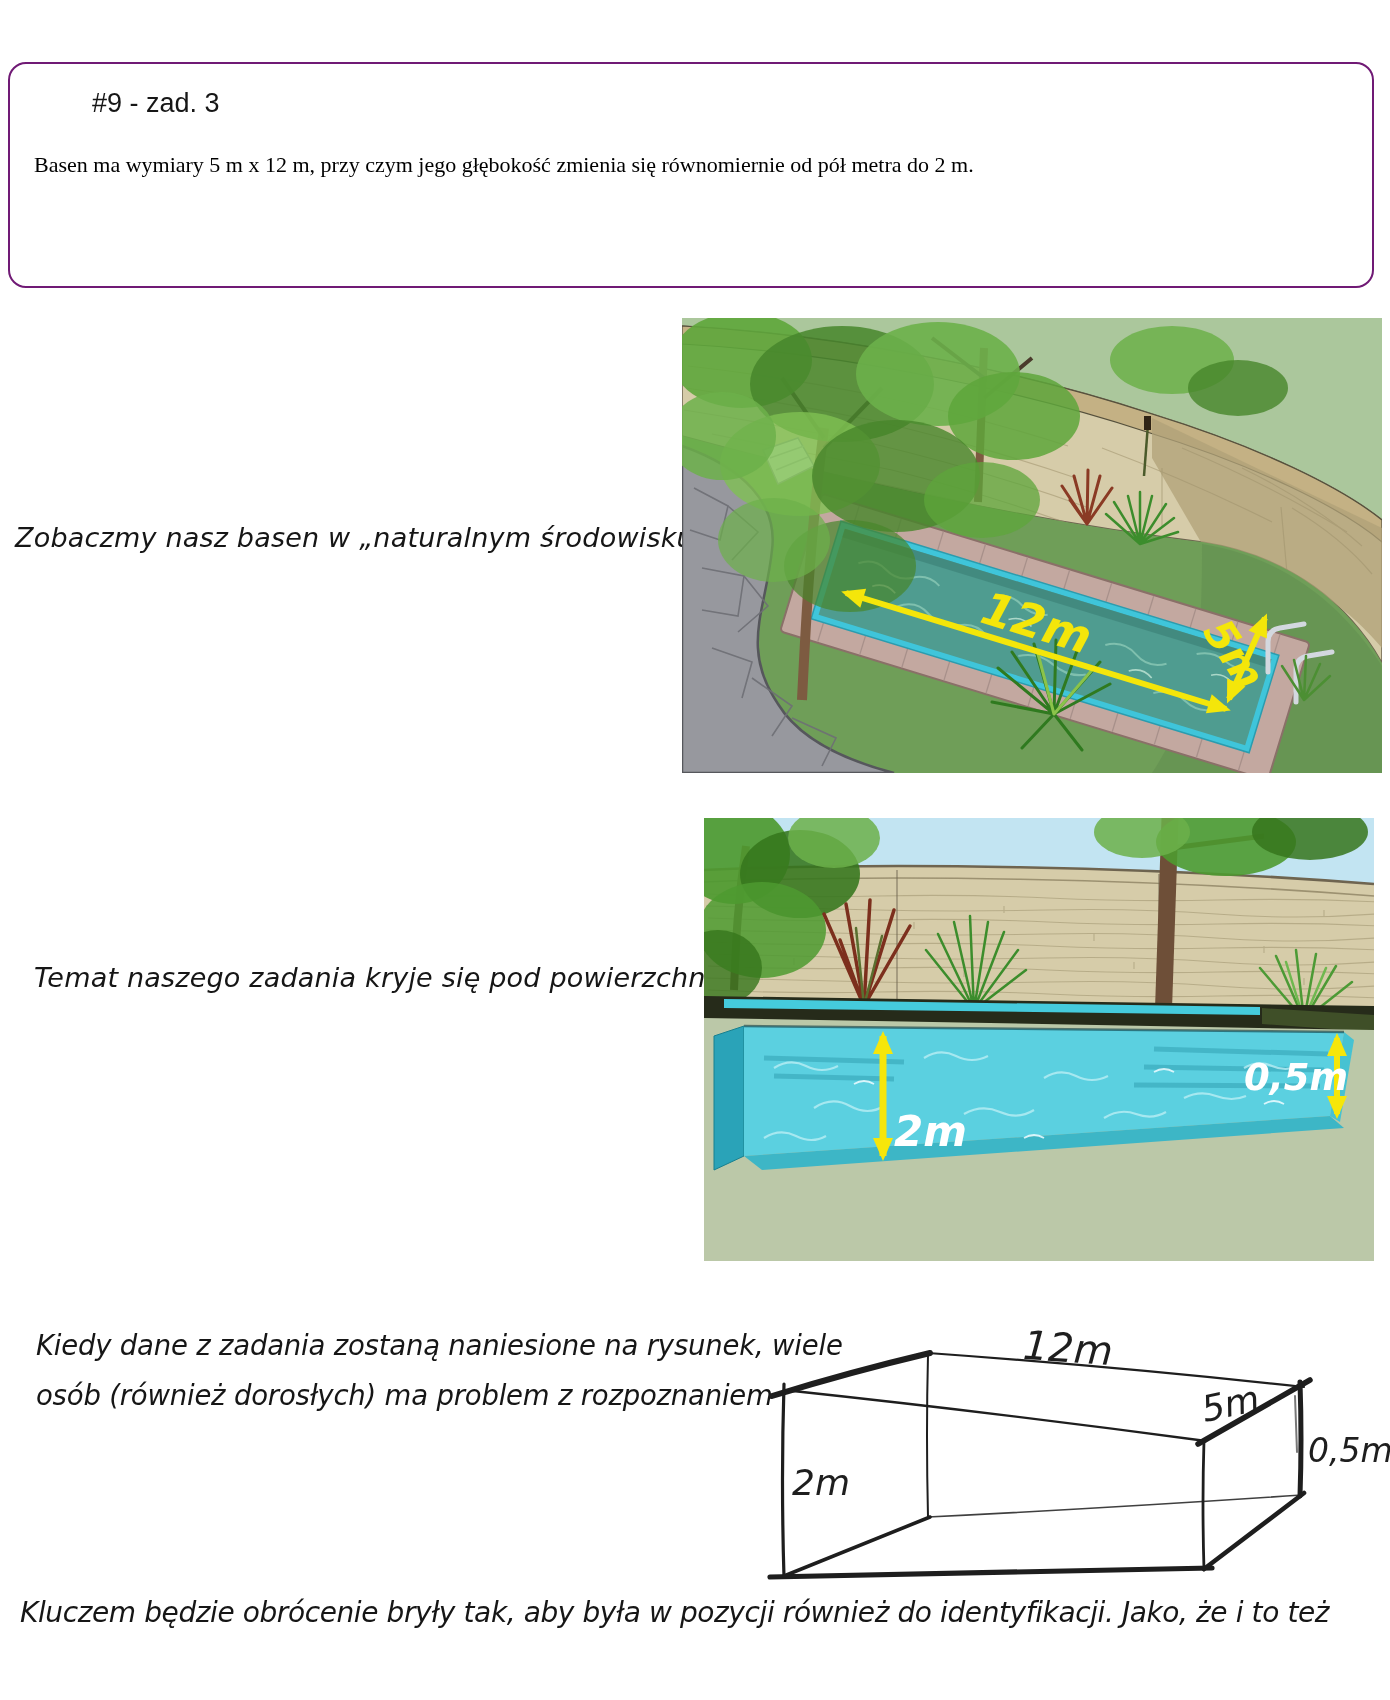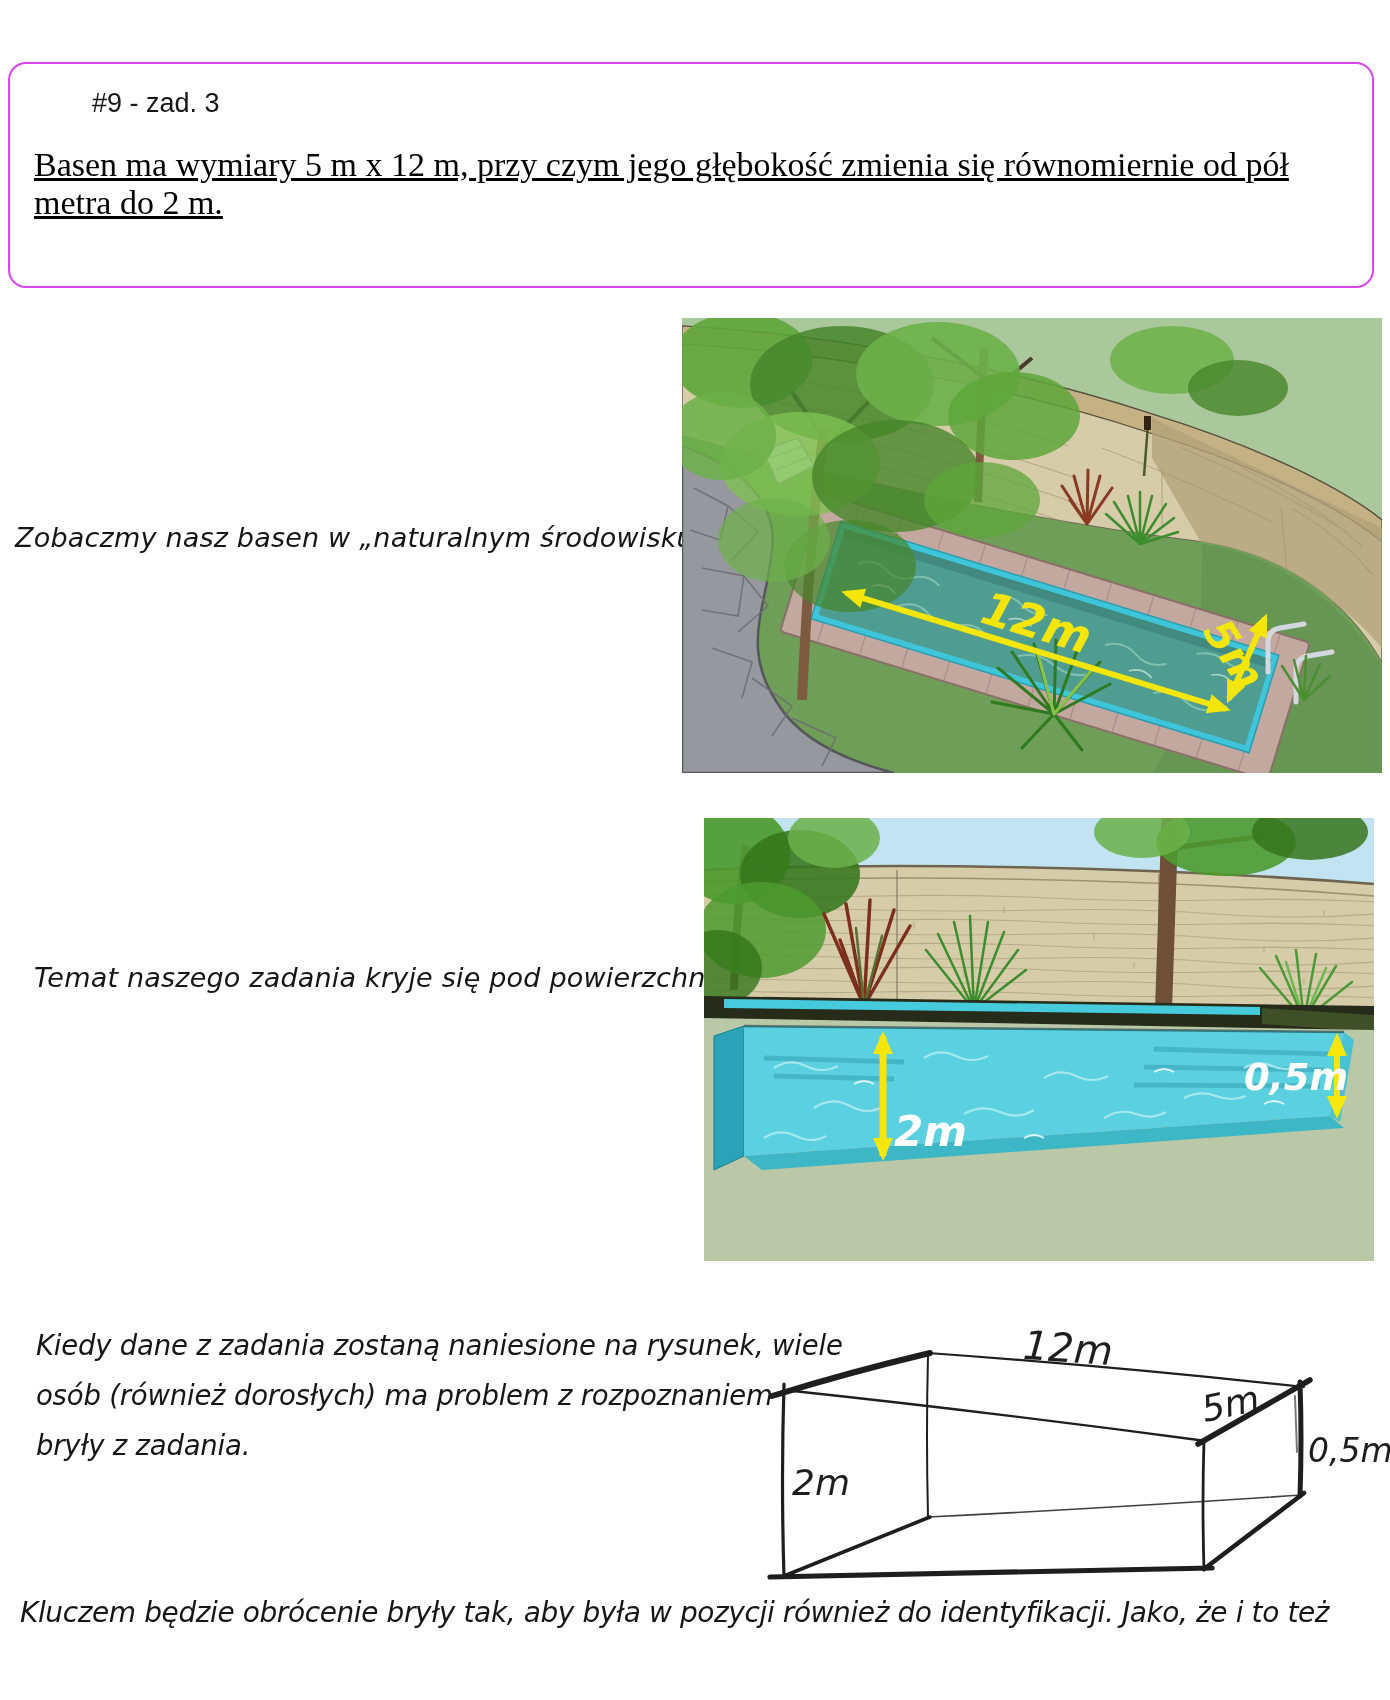--- a/index.html
+++ b/index.html
@@ -1,23 +1,23 @@
 <!DOCTYPE html>
 <html><head>
 <meta charset="utf-8">
 <style>
   html,body{margin:0;padding:0;background:#ffffff;}
   .canvas{position:relative;width:1390px;height:1700px;background:#fff;overflow:hidden;
           font-family:"DejaVu Sans",sans-serif;color:#111;}
   .problem-box{position:absolute;left:8px;top:62px;width:1366px;height:226px;
-               border:2px solid #d946ef;border-radius:18px;background:#fff;box-sizing:border-box;}
+               border:2px solid #701a75;border-radius:18px;background:#fff;box-sizing:border-box;}
   .problem-number{position:absolute;left:82px;top:24px;font-family:"Liberation Sans",sans-serif;
                   font-size:27px;color:#161616;}
   .problem-text{position:absolute;left:24px;top:82px;width:1320px;
-                font-family:"Liberation Serif",serif;font-size:34px;line-height:38px;color:#000;text-decoration:underline;}
+                font-family:"Liberation Serif",serif;font-size:22px;line-height:38px;color:#000;}
   .hand{font-style:italic;letter-spacing:.2px;color:#161616;}
   .cap-natural{position:absolute;left:15px;top:522px;font-size:27px;}
   .cap-surface{position:absolute;left:34px;top:962px;font-size:27px;}
   .para-recognition{position:absolute;left:36px;top:1320px;font-size:27.5px;line-height:50px;letter-spacing:-.2px;}
   .para-rotation{position:absolute;left:20px;top:1584px;font-size:28px;line-height:58px;letter-spacing:-.4px;width:1360px;}
   svg{position:absolute;display:block;}
   .ph1{left:682px;top:318px;}
   .ph2{left:704px;top:818px;}
   .sk{left:690px;top:1300px;}
   svg text{font-family:"DejaVu Sans",sans-serif;font-style:italic;}
@@ -261,21 +261,20 @@
 
     <g>
       <line x1="633" y1="220" x2="633" y2="296" stroke="#f6e60a" stroke-width="6" marker-start="url(#m2y)" marker-end="url(#m2y)"></line>
       <text x="540" y="272" font-size="37" font-weight="bold" fill="#ffffff">0,5m</text>
     </g>
   </svg>
 
   <div class="hand para-recognition">
     <div>Kiedy dane z zadania zostaną naniesione na rysunek, wiele</div>
     <div>osób (również dorosłych) ma problem z rozpoznaniem</div>
-    <div>bryły z zadania.</div>
   </div>
 
   <svg class="sk" width="700" height="395" viewBox="0 0 700 395">
     <g fill="none" stroke="#1e1e1e" stroke-linecap="round">
 
       <path d="M82,96 Q160,72 240,53" stroke-width="6"></path>
       <path d="M238,53 Q420,66 614,87" stroke-width="2.2"></path>
       <path d="M94,90 Q300,112 516,141" stroke-width="2.4"></path>
       <path d="M508,144 Q560,114 620,80" stroke-width="5.5"></path>
 

